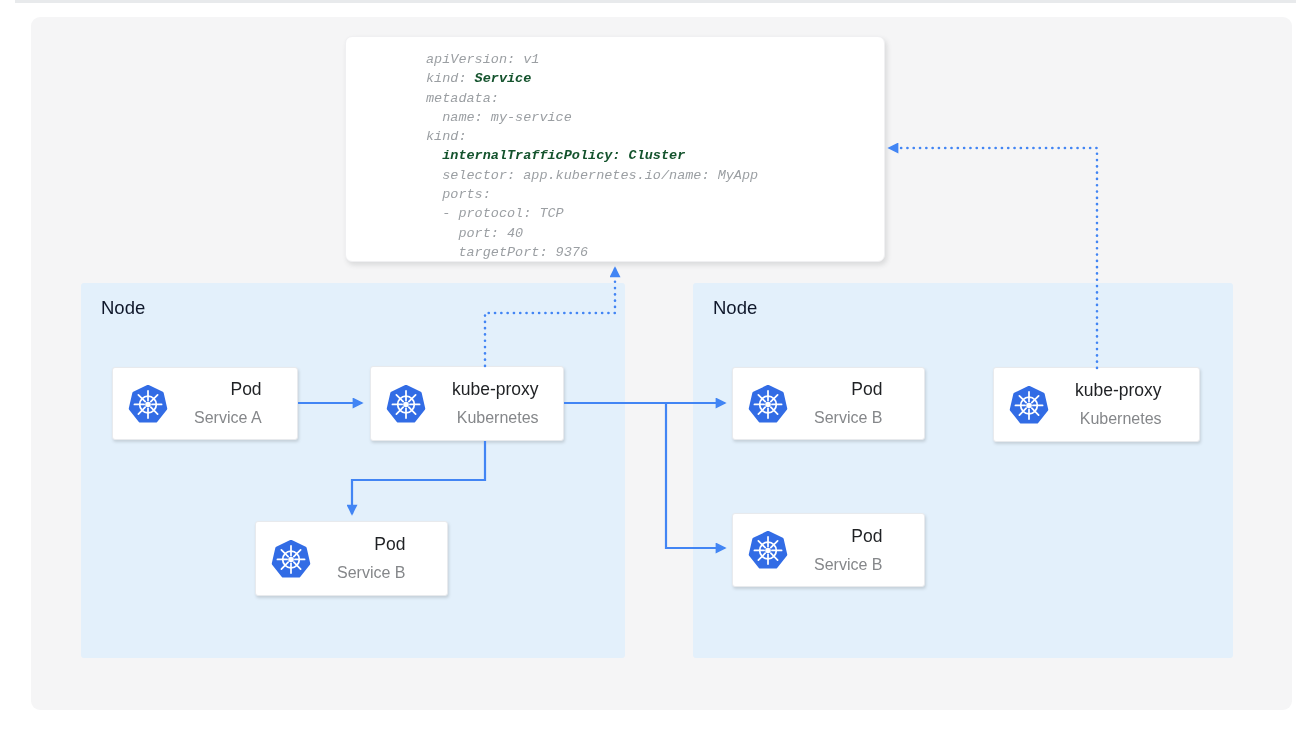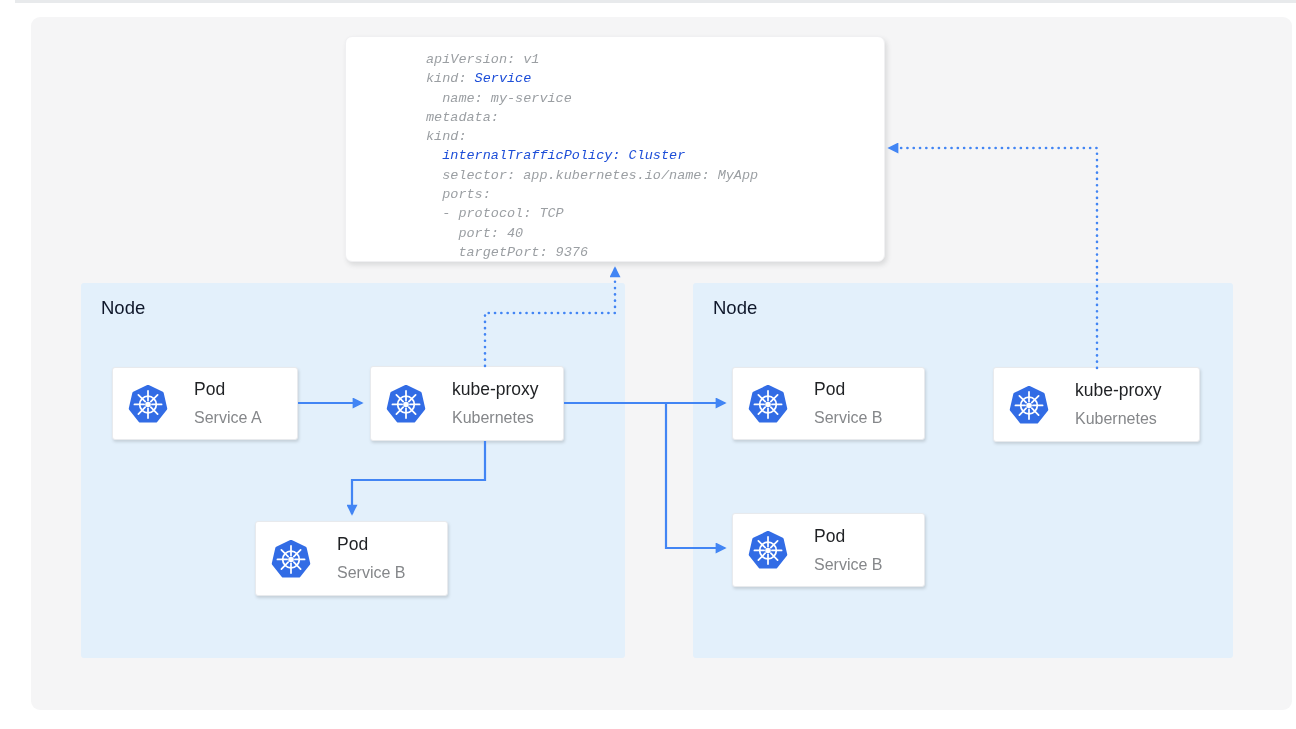--- a/index.html
+++ b/index.html
@@ -26,21 +26,21 @@
     position: absolute; left: 330px; top: 36px; width: 540px; height: 226px;
     background: #ffffff; border: 1px solid #f0f0f2; border-radius: 7px;
     box-shadow: 2px 3px 5px rgba(60,64,67,0.15);
     padding: 13px 0 0 80px;
   }
   .code-line {
     font-family: "Liberation Mono", "DejaVu Sans Mono", monospace;
     font-style: italic; font-size: 13.5px; line-height: 19.3px;
     color: #9b9fa3; white-space: pre;
   }
-  .code-line .b { font-weight: normal; color: #1d4ed8; white-space: pre; }
+  .code-line .b { font-weight: bold; color: #14532d; white-space: pre; }
   .code-line .pre { white-space: pre; }
 
   
   .node {
     position: absolute; background: #e3f0fb; border-radius: 3px;
     width: 544px; height: 375px; top: 283px;
   }
   .node-left  { left: 66px; }
   .node-right { left: 678px; width: 540px; }
   .node-label {
@@ -49,21 +49,21 @@
   }
 
   
   .ebox {
     position: absolute; background: #ffffff;
     border: 1px solid #e8eaed; border-radius: 3px;
     box-shadow: 1px 2px 3px rgba(60,64,67,0.18);
     display: flex; align-items: center; padding-left: 14px;
   }
   .k8s { width: 42px; height: 42px; flex: 0 0 auto; display: block; }
-  .etext { margin-left: 25px; }
+  .etext { margin-left: 25px; text-align: right; }
   .etitle { font-size: 17.5px; line-height: 21px; color: #1f2124; }
   .esub   { font-size: 16px; line-height: 20px; color: #85878a; margin-top: 8px; }
 
   .overlay { position: absolute; left: 0; top: 0; pointer-events: none; }
   .sl { fill: none; stroke: #4285f4; stroke-width: 2.2; }
   .dl { fill: none; stroke: #4285f4; stroke-width: 2.6;
         stroke-dasharray: 0.1 6.2; stroke-linecap: round; }
   .hidden-defs { position: absolute; width: 0; height: 0; overflow: hidden; }
 </style>
 </head>
@@ -89,22 +89,22 @@
   </defs>
 </svg>
 
 <div class="stage">
   <div class="top-divider"></div>
   <div class="panel"></div>
 
   <div class="yaml-box">
     <div class="code-line"><span class="pre">apiVersion: v1</span><span class="b"></span></div>
     <div class="code-line"><span class="pre">kind: </span><span class="b">Service</span></div>
+    <div class="code-line"><span class="pre">metadata:</span><span class="b"></span></div>
     <div class="code-line"><span class="pre">  name: my-service</span><span class="b"></span></div>
-    <div class="code-line"><span class="pre">metadata:</span><span class="b"></span></div>
     <div class="code-line"><span class="pre">kind:</span><span class="b"></span></div>
     <div class="code-line"><span class="pre">  </span><span class="b">internalTrafficPolicy: Cluster</span></div>
     <div class="code-line"><span class="pre">  selector: app.kubernetes.io/name: MyApp</span><span class="b"></span></div>
     <div class="code-line"><span class="pre">  ports:</span><span class="b"></span></div>
     <div class="code-line"><span class="pre">  - protocol: TCP</span><span class="b"></span></div>
     <div class="code-line"><span class="pre">    port: 40</span><span class="b"></span></div>
     <div class="code-line"><span class="pre">    targetPort: 9376</span><span class="b"></span></div>
   </div>
 
   <div class="node node-left">

